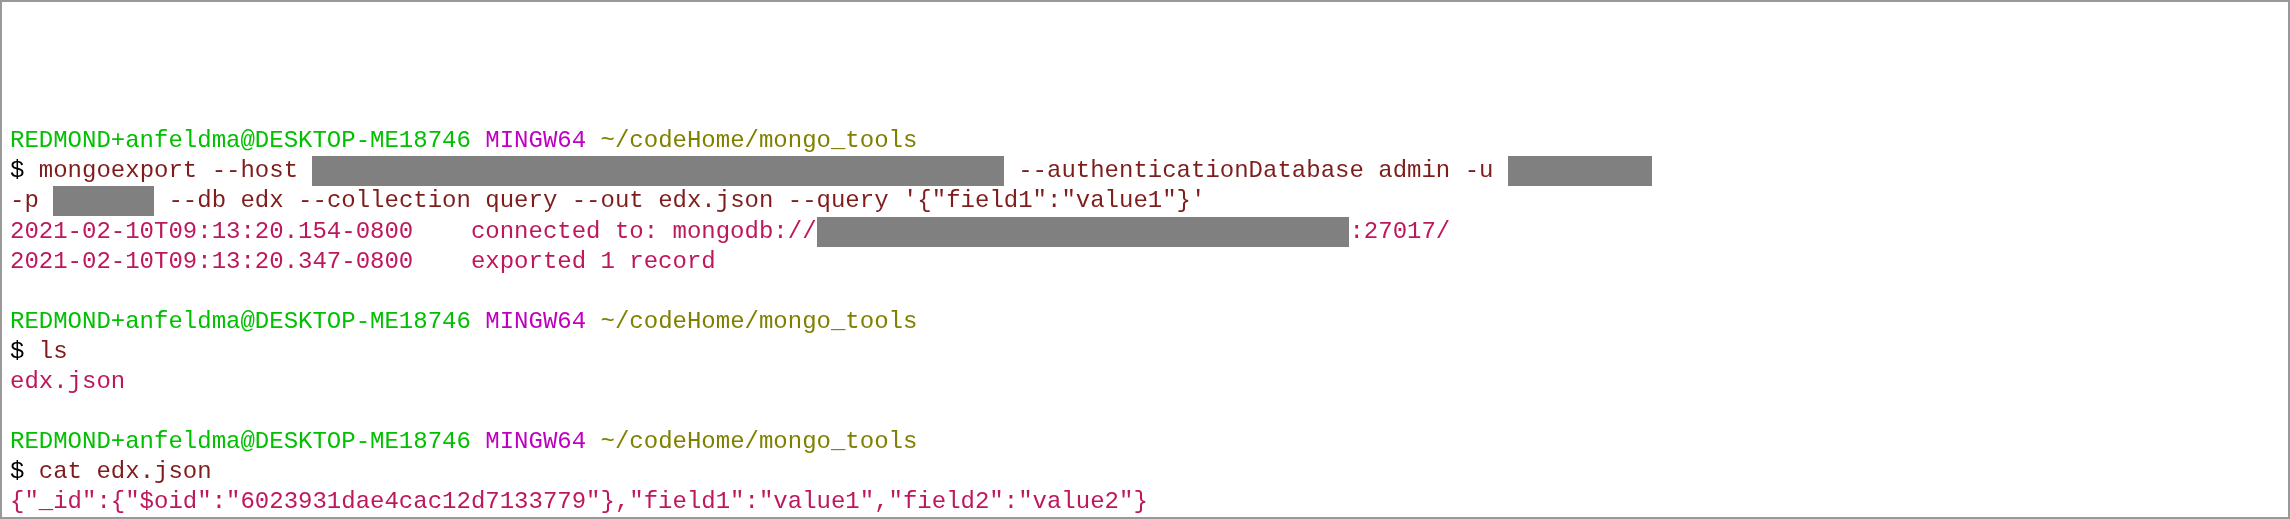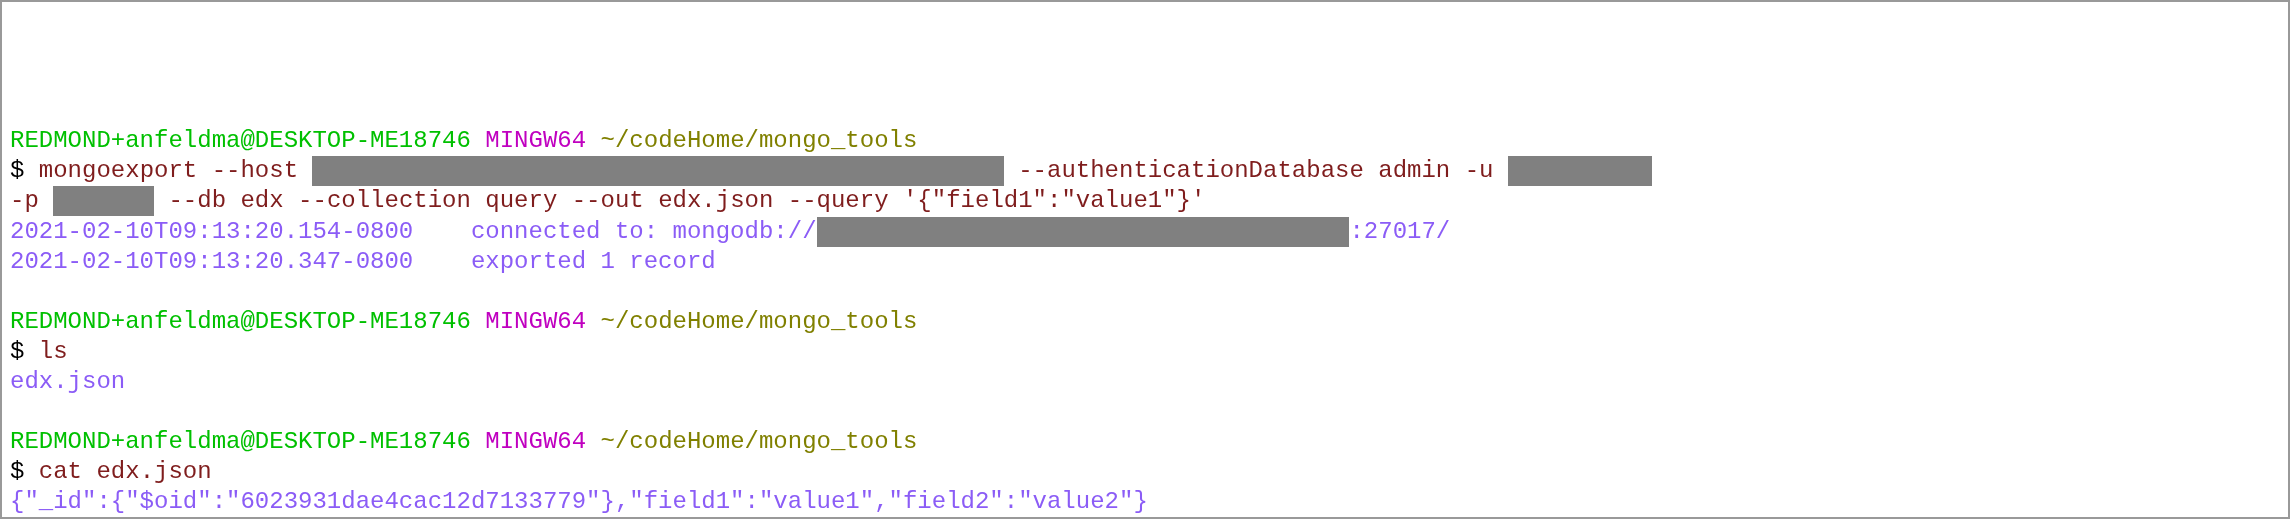--- a/index.html
+++ b/index.html
@@ -29,21 +29,21 @@
     .prompt-path {
       color: #808000;
     }
     .prompt-symbol {
       color: #000000;
     }
     .cmd {
       color: #7f1d1d;
     }
     .output {
-      color: #8b5cf6;
+      color: #be185d;
     }
     .redacted {
       background: #808080;
       color: #808080;
       display: inline-block;
       vertical-align: middle;
     }
     .line {
       display: block;
     }

